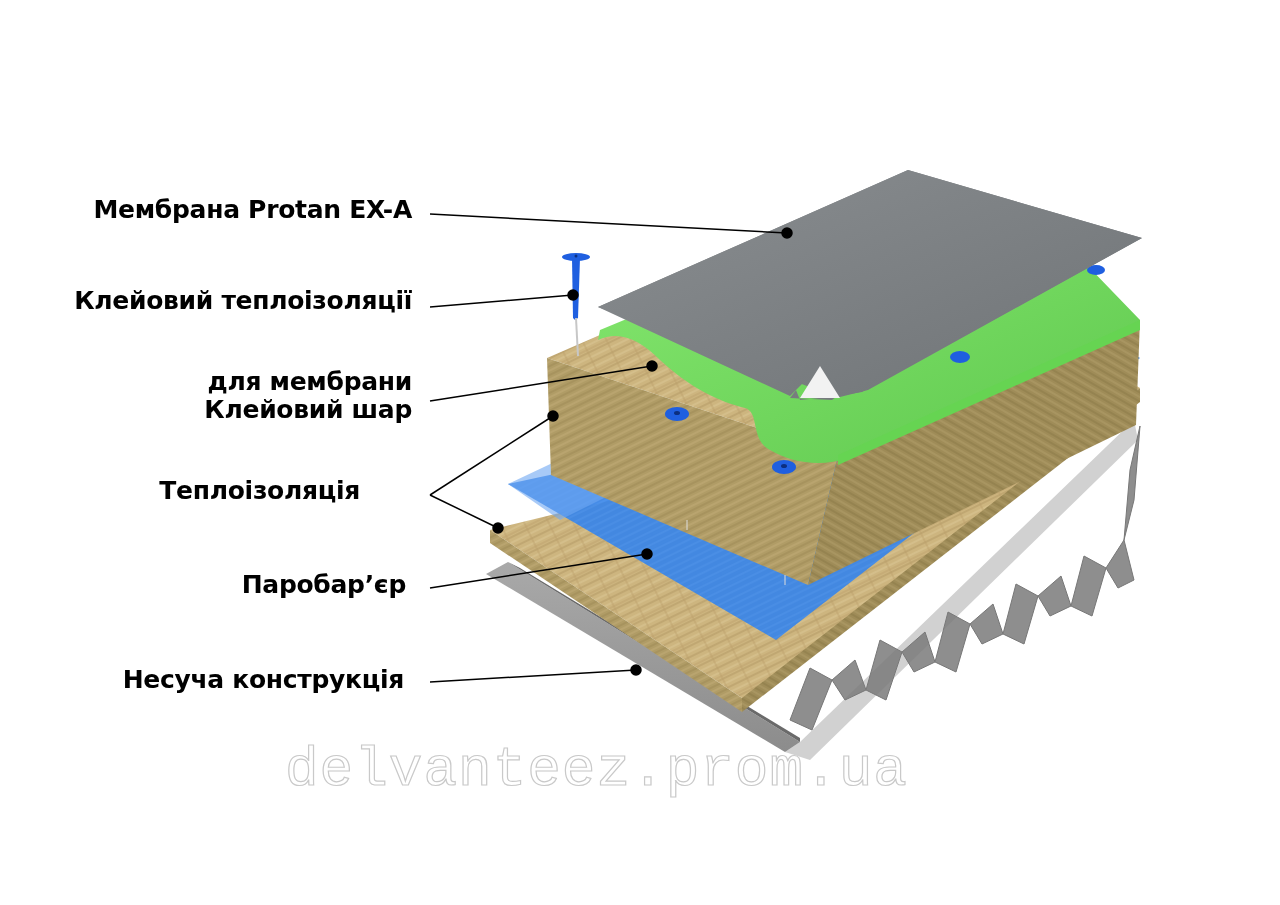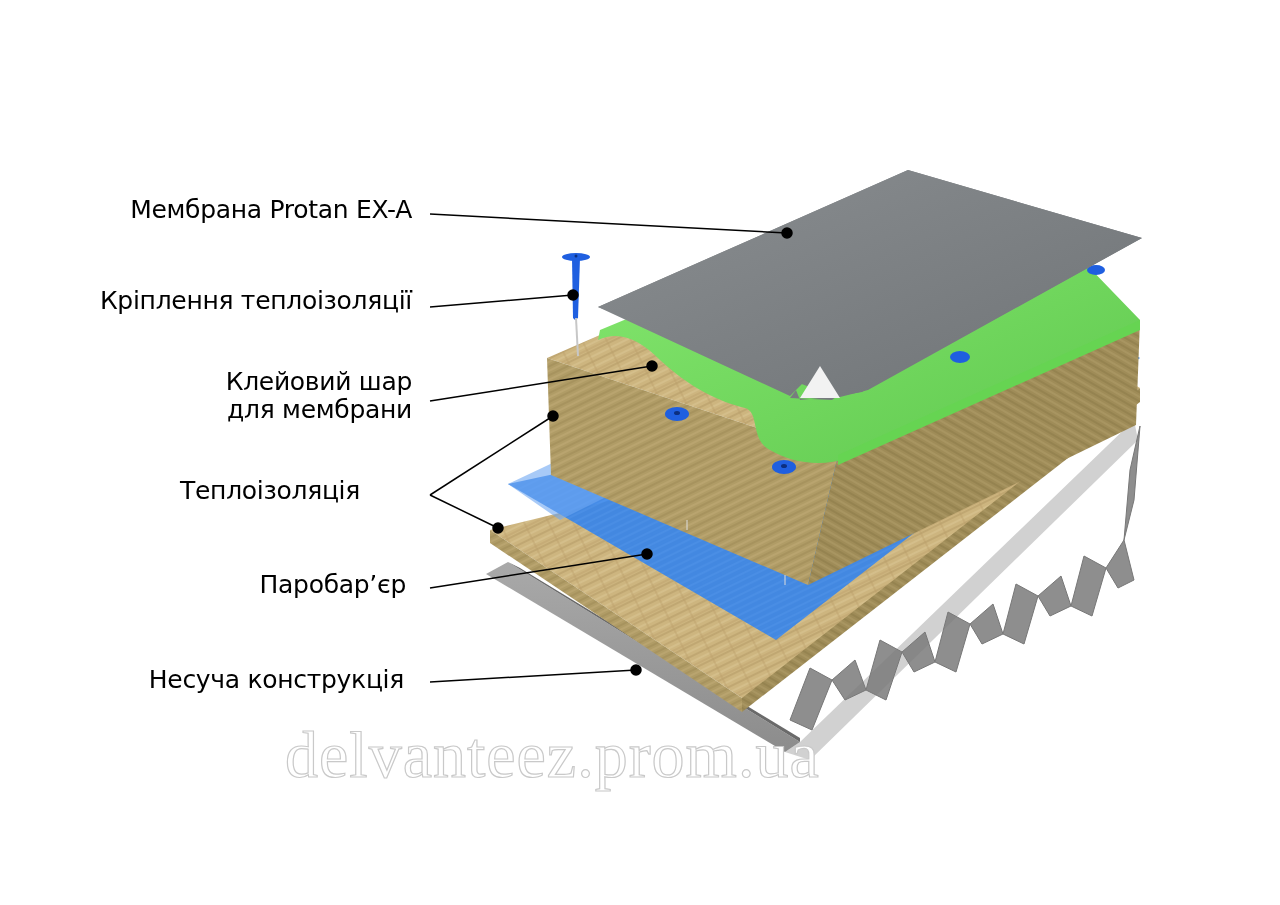--- a/index.html
+++ b/index.html
@@ -1,33 +1,33 @@
 <!DOCTYPE html>
 <html><head>
 <meta charset="utf-8">
 <style>
   html, body { margin: 0; padding: 0; background: #ffffff; }
   body { width: 1280px; height: 905px; position: relative; overflow: hidden; font-family: "DejaVu Sans", "Liberation Sans", sans-serif; }
   #stage { position: absolute; left: 0; top: 0; width: 1280px; height: 905px; }
   .label {
     position: absolute;
     font-family: "DejaVu Sans", "Liberation Sans", sans-serif;
-    font-weight: normal;
+    font-weight: bold;
     font-size: 25px;
     color: #000;
     text-align: right;
     line-height: 28px;
     white-space: nowrap;
     letter-spacing: -0.3px;
   }
   .watermark {
     position: absolute;
-    left: 285px; top: 717px;
-    font-family: Liberation Serif, serif;
-    font-size: 66px;
+    left: 285px; top: 738px;
+    font-family: Liberation Mono, monospace;
+    font-size: 56px;
     color: #ffffff;
     -webkit-text-stroke: 1.2px #c9c9c9;
     letter-spacing: 1px;
     white-space: nowrap;
   }
 </style>
 </head>
 <body>
 
 <svg id="stage" viewBox="0 0 1280 905" xmlns="http://www.w3.org/2000/svg">
@@ -169,25 +169,25 @@
       <line x1="430" y1="682" x2="636" y2="670"></line>
       <circle cx="636" cy="670" r="5"></circle>
     </g>
   </g>
 </svg>
 
 <div class="label" style="right:868px; top:196px;">
   <span>Мембрана Protan EX-A</span>
 </div>
 <div class="label" style="right:868px; top:287px;">
-  <span>Кріплення теплоізоляції</span>
+  <span>Клейовий теплоізоляції</span>
 </div>
 <div class="label" style="right:868px; top:368px;">
+  <div>для мембрани</div>
   <div>Клейовий шар</div>
-  <div>для мембрани</div>
 </div>
 <div class="label" style="right:920px; top:477px;">
   <span>Теплоізоляція</span>
 </div>
 <div class="label" style="right:874px; top:571px;">
   <span>Паробар’єр</span>
 </div>
 <div class="label" style="right:876px; top:666px;text-align:right;">
   <span>Несуча конструкція</span>
 </div>

